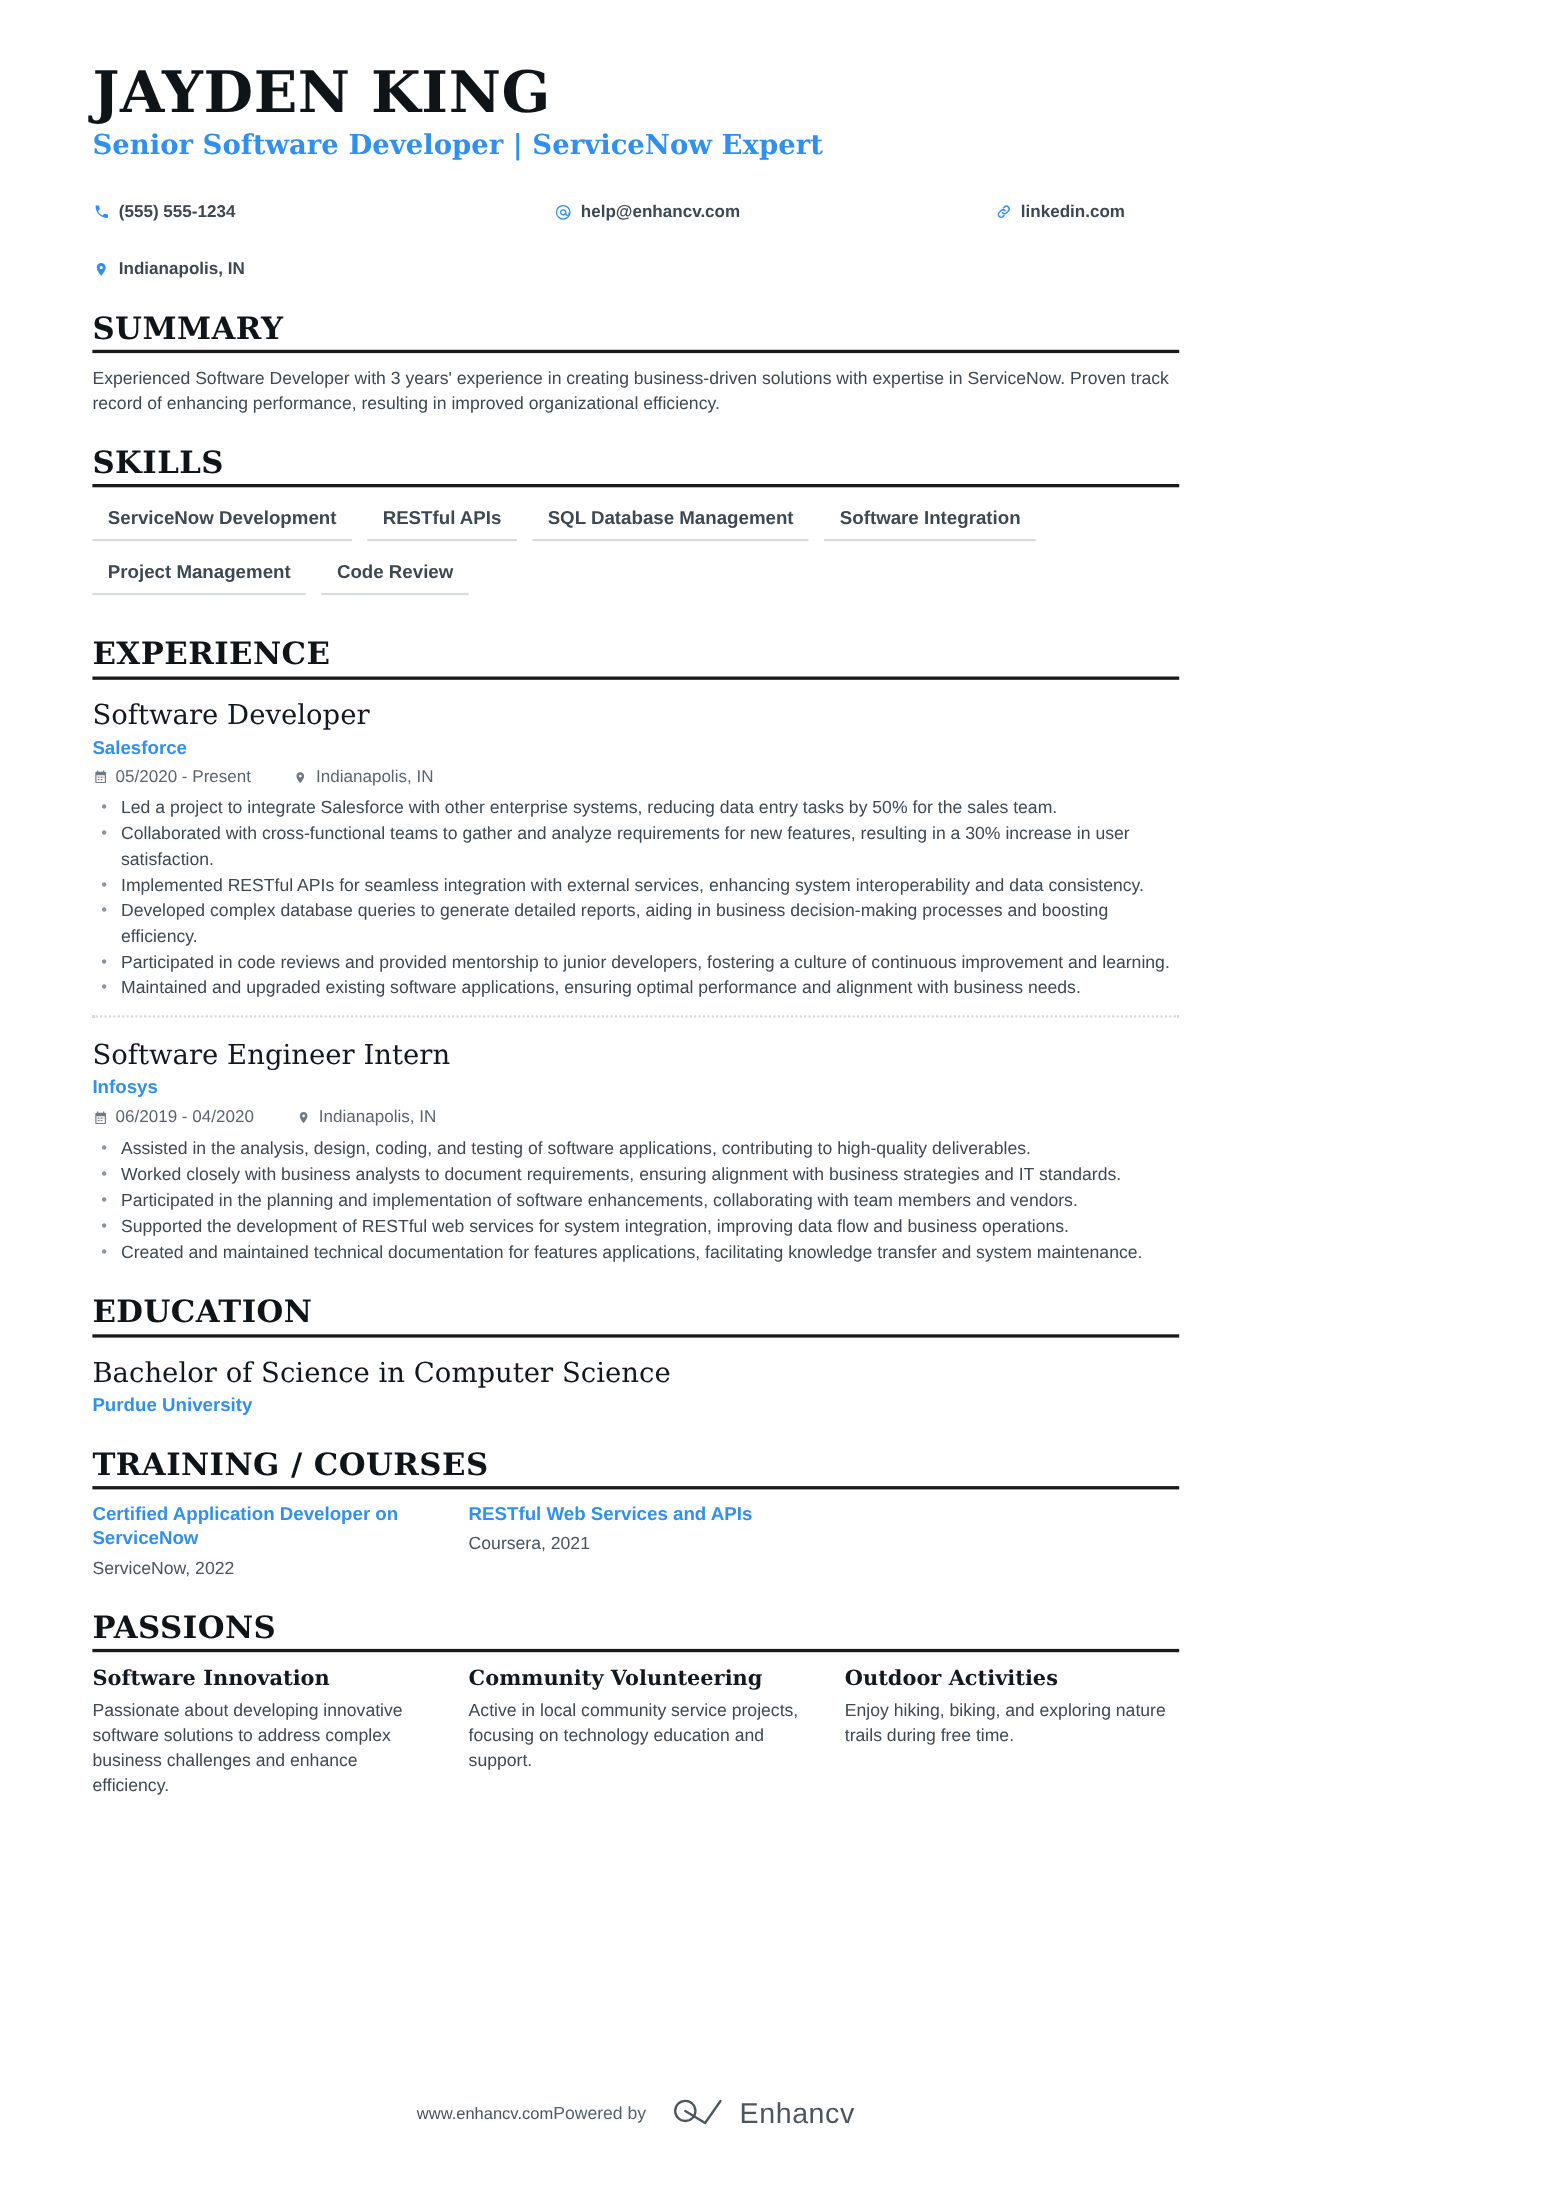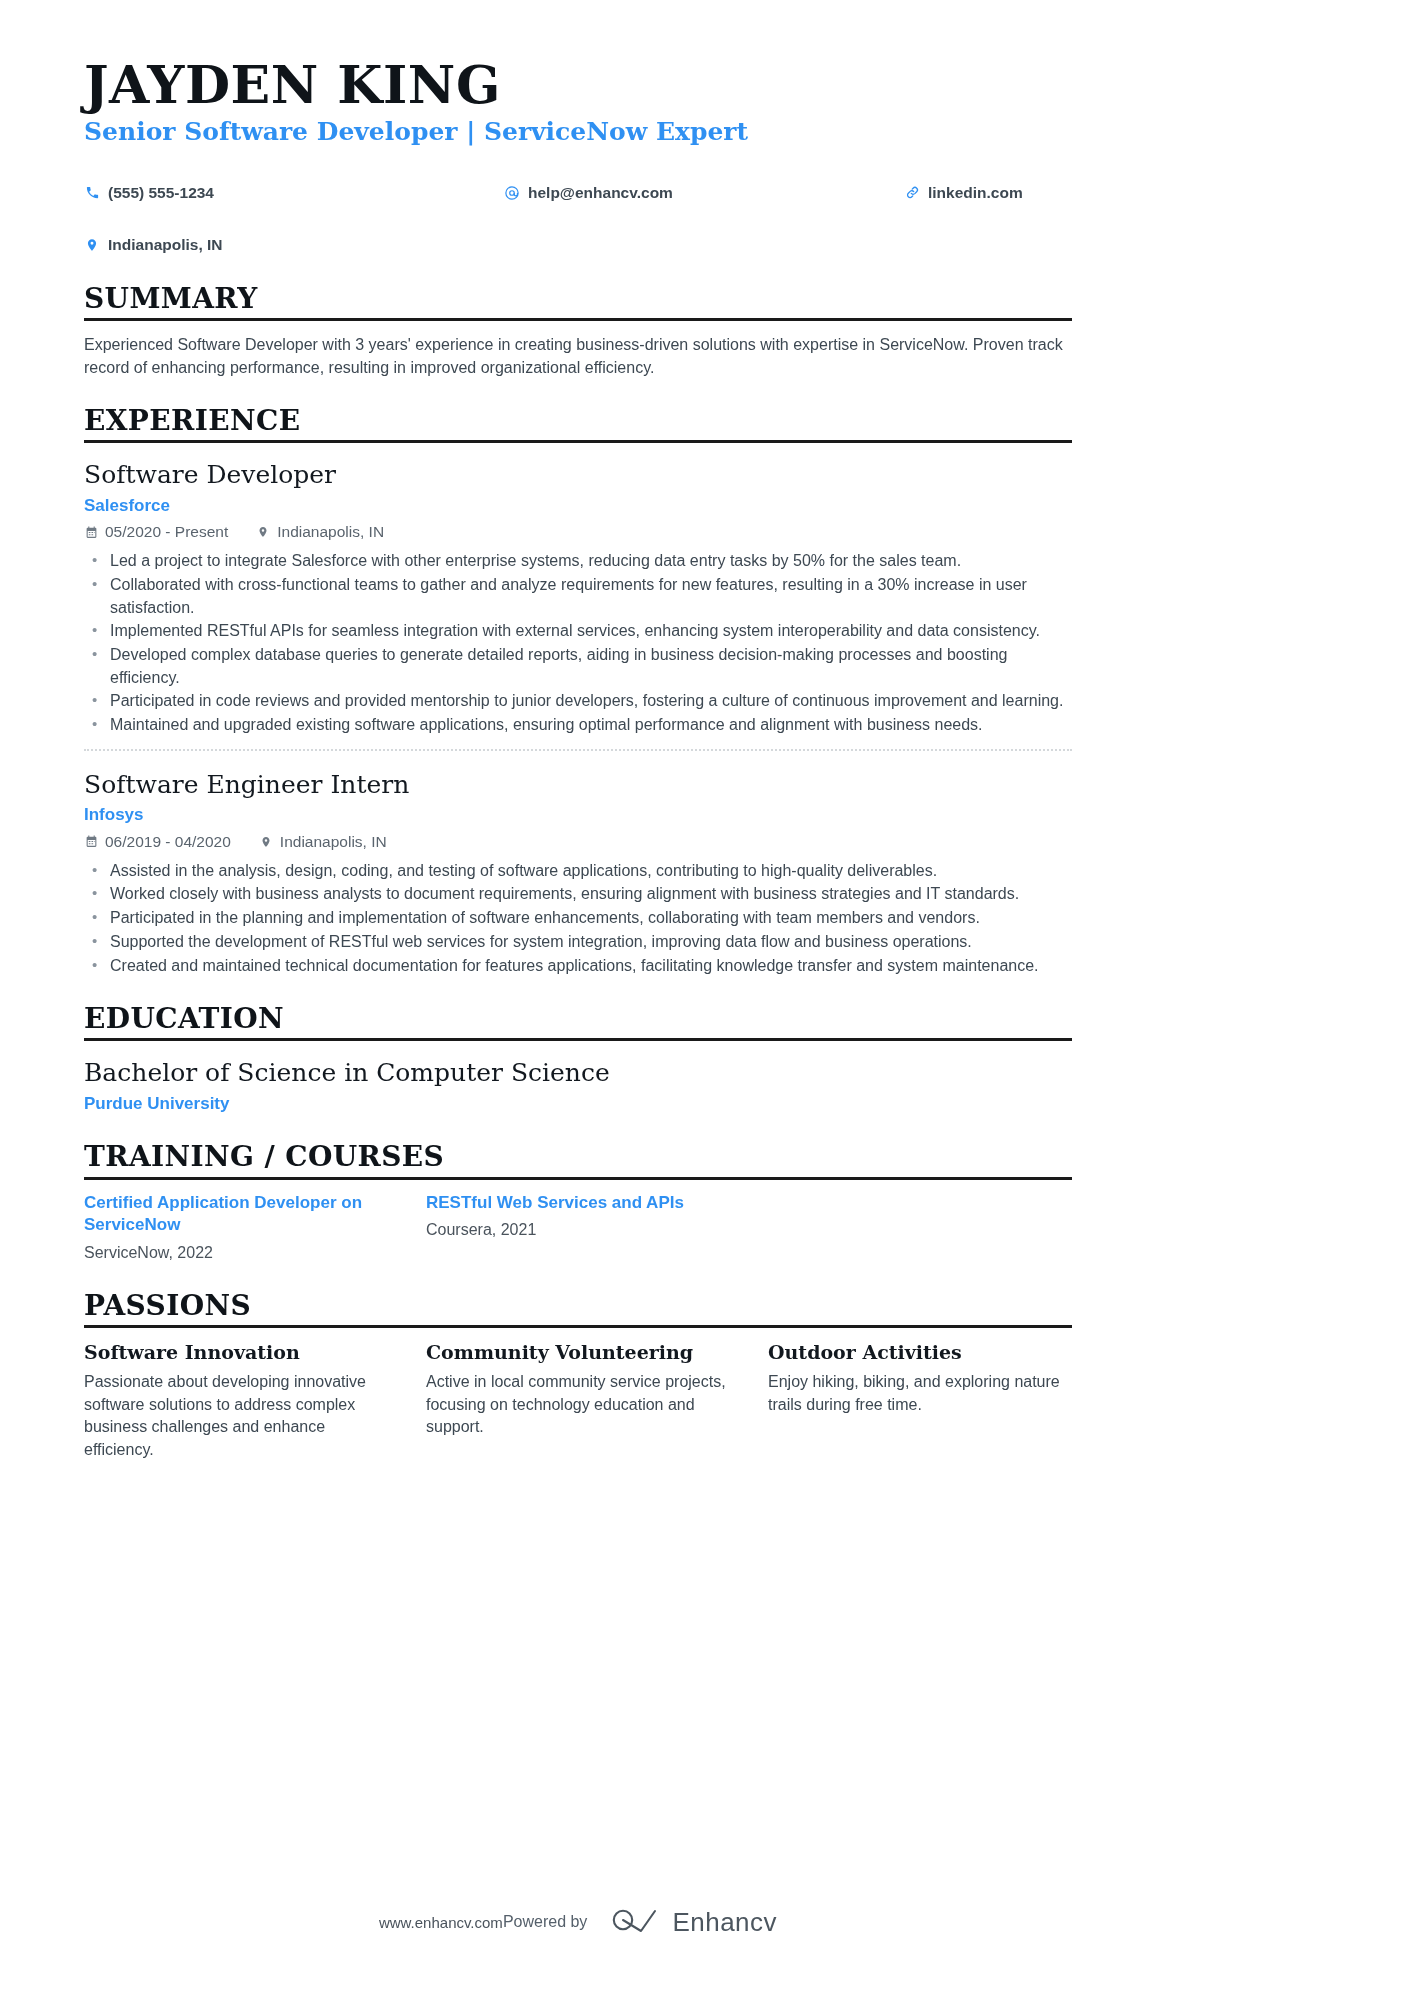--- a/index.html
+++ b/index.html
@@ -139,21 +139,21 @@
     font-size: 17px;
     font-weight: bold;
     color: #2f90f2;
     line-height: 1.4;
     margin-bottom: 4px;
   }
 
   .entry-meta {
     display: flex;
     align-items: flex-start;
-    gap: 28px;
+    gap: 38px;
     margin-bottom: 7px;
   }
 
   .meta-item {
     display: flex;
     align-items: center;
     gap: 7px;
     font-size: 15.5px;
     color: #5a646e;
     line-height: 1.4;
@@ -330,20 +330,32 @@
 
     </div>
   </div>
 
   <div class="section">
     <div class="section-title">SUMMARY</div>
     <div class="section-rule"></div>
     <p class="summary-text">Experienced Software Developer with 3 years' experience in creating business-driven solutions with expertise in ServiceNow. Proven track record of enhancing performance, resulting in improved organizational efficiency.</p>
   </div>
 
+  <div class="section">
+    <div class="section-title">SKILLS</div>
+    <div class="section-rule"></div>
+    <div class="skills-wrap">
+      <span class="skill-pill">ServiceNow Development</span>
+      <span class="skill-pill">RESTful APIs</span>
+      <span class="skill-pill">SQL Database Management</span>
+      <span class="skill-pill">Software Integration</span>
+      <span class="skill-pill">Project Management</span>
+      <span class="skill-pill">Code Review</span>
+    </div>
+  </div>
 
   <div class="section">
     <div class="section-title">EXPERIENCE</div>
     <div class="section-rule"></div>
 
     <div class="entry">
       <div class="entry-title">Software Developer</div>
       <div class="entry-org">Salesforce</div>
       <div class="entry-meta">
         <span class="meta-item">

